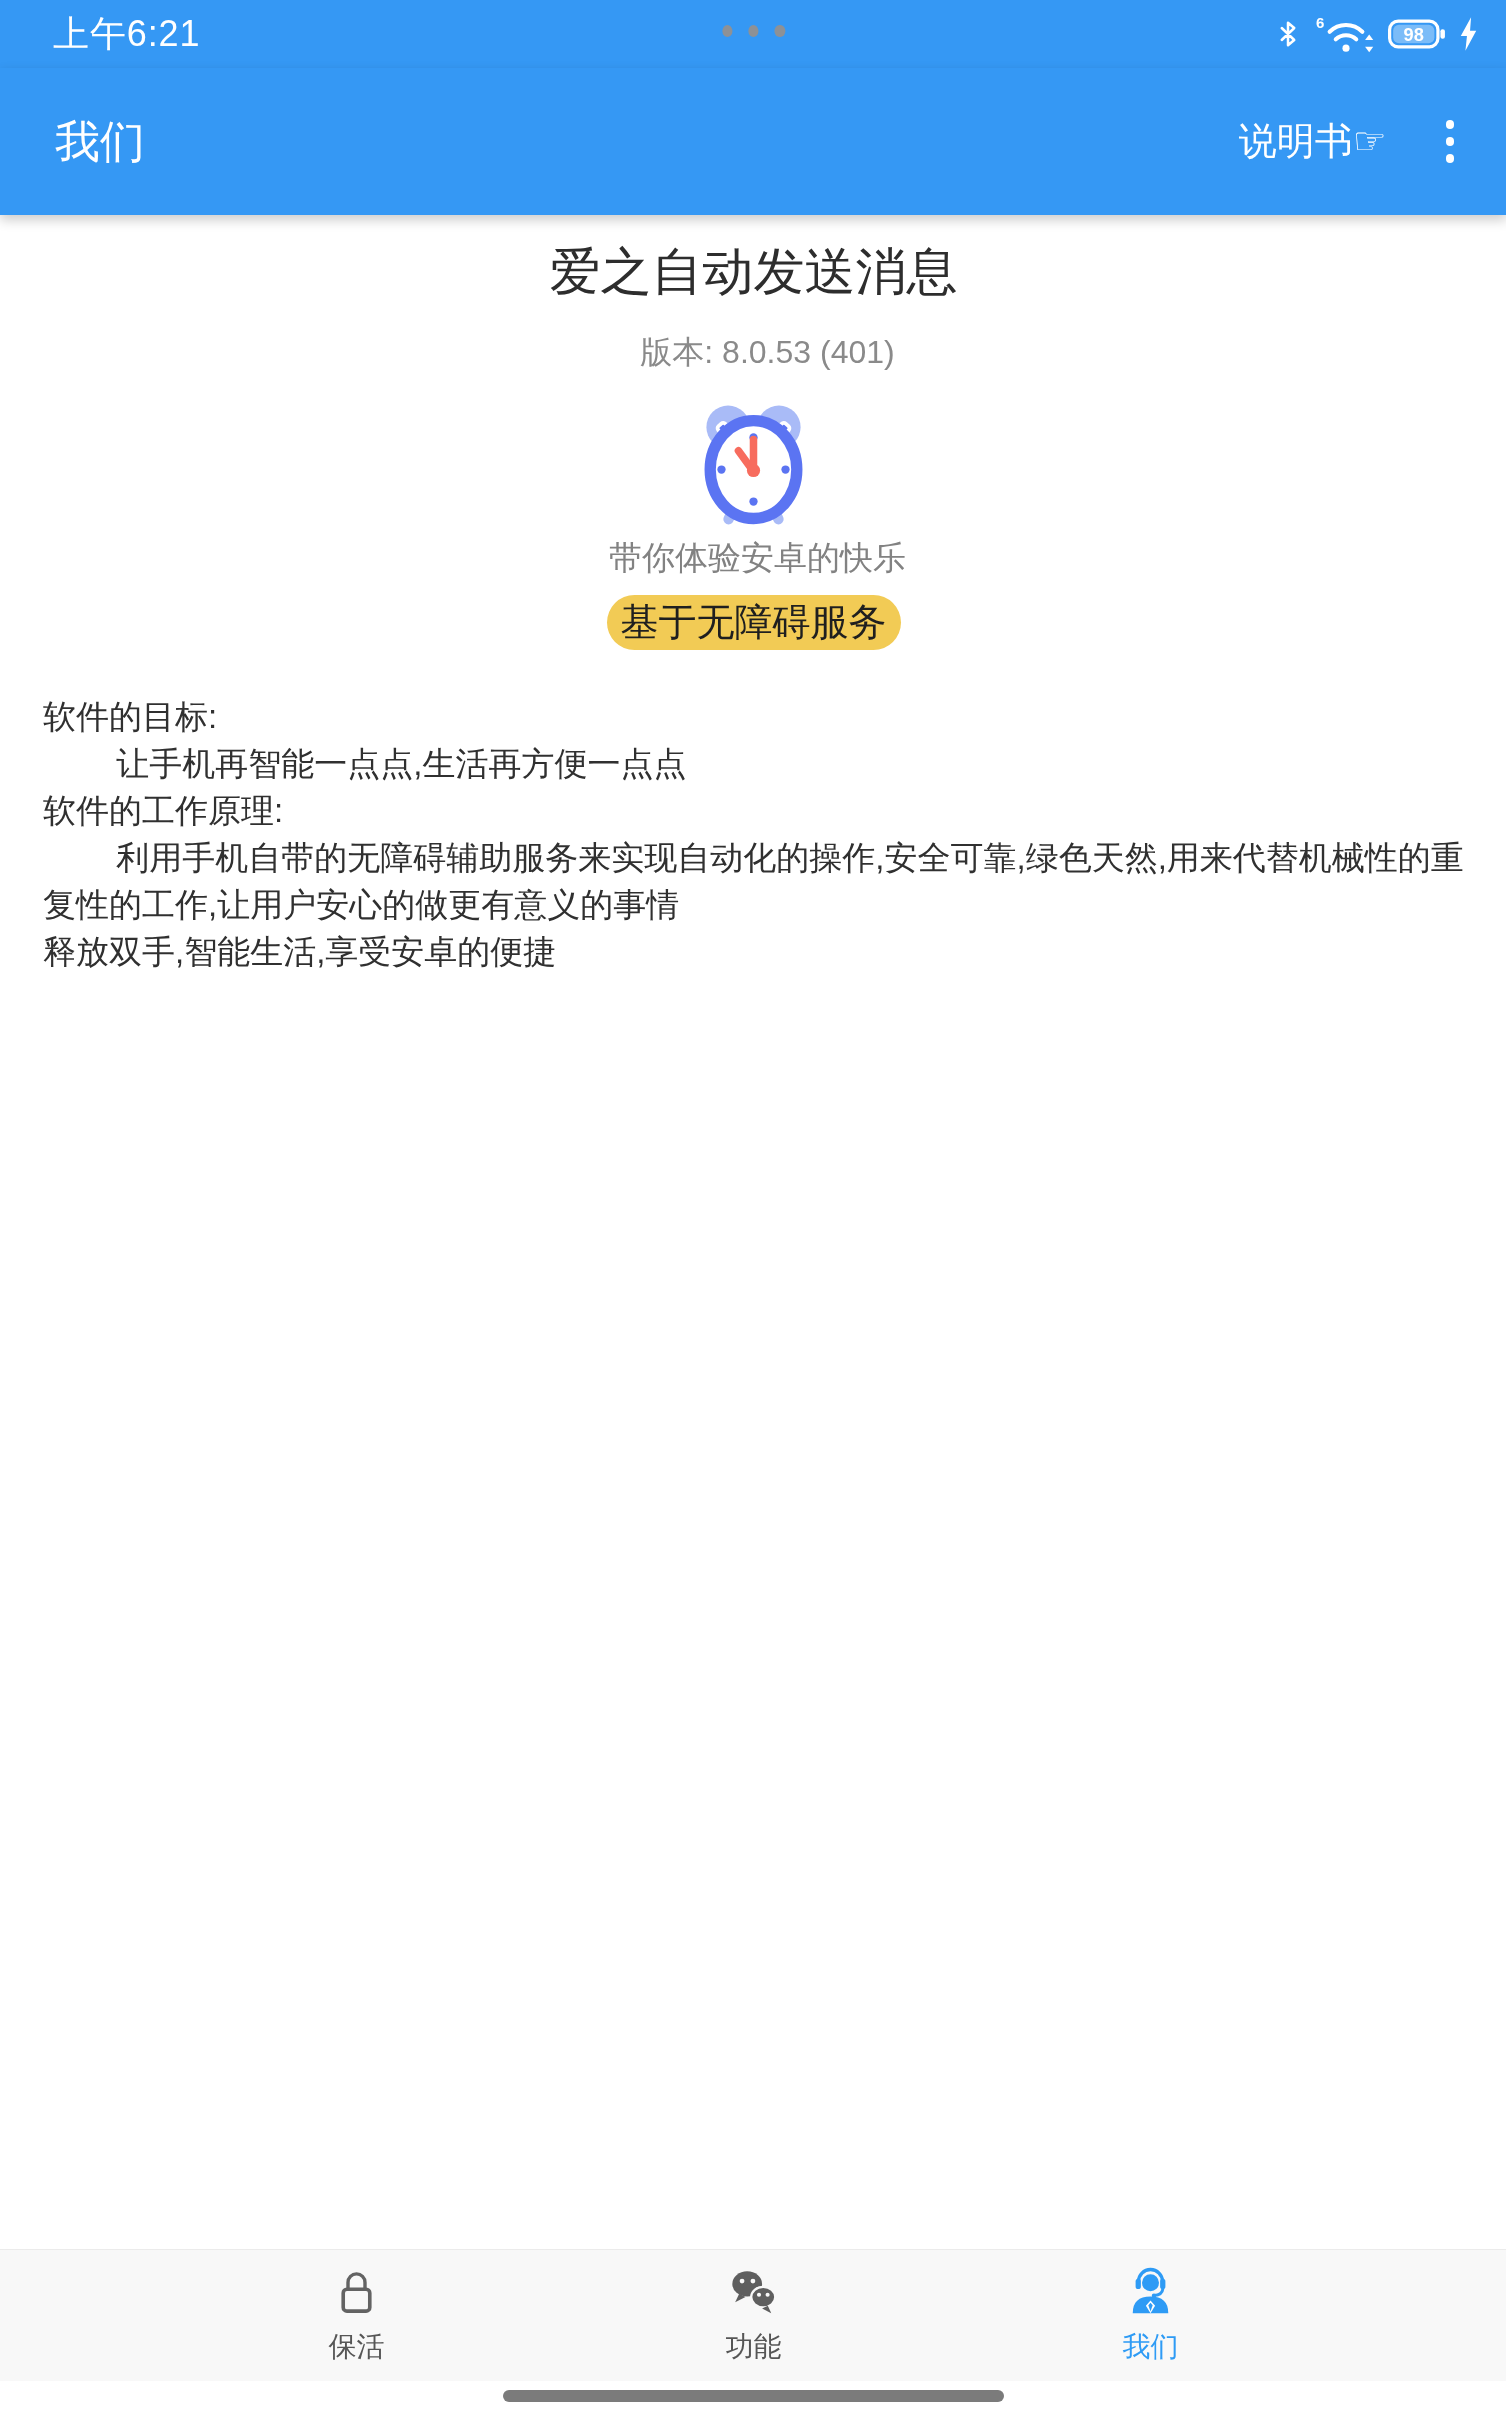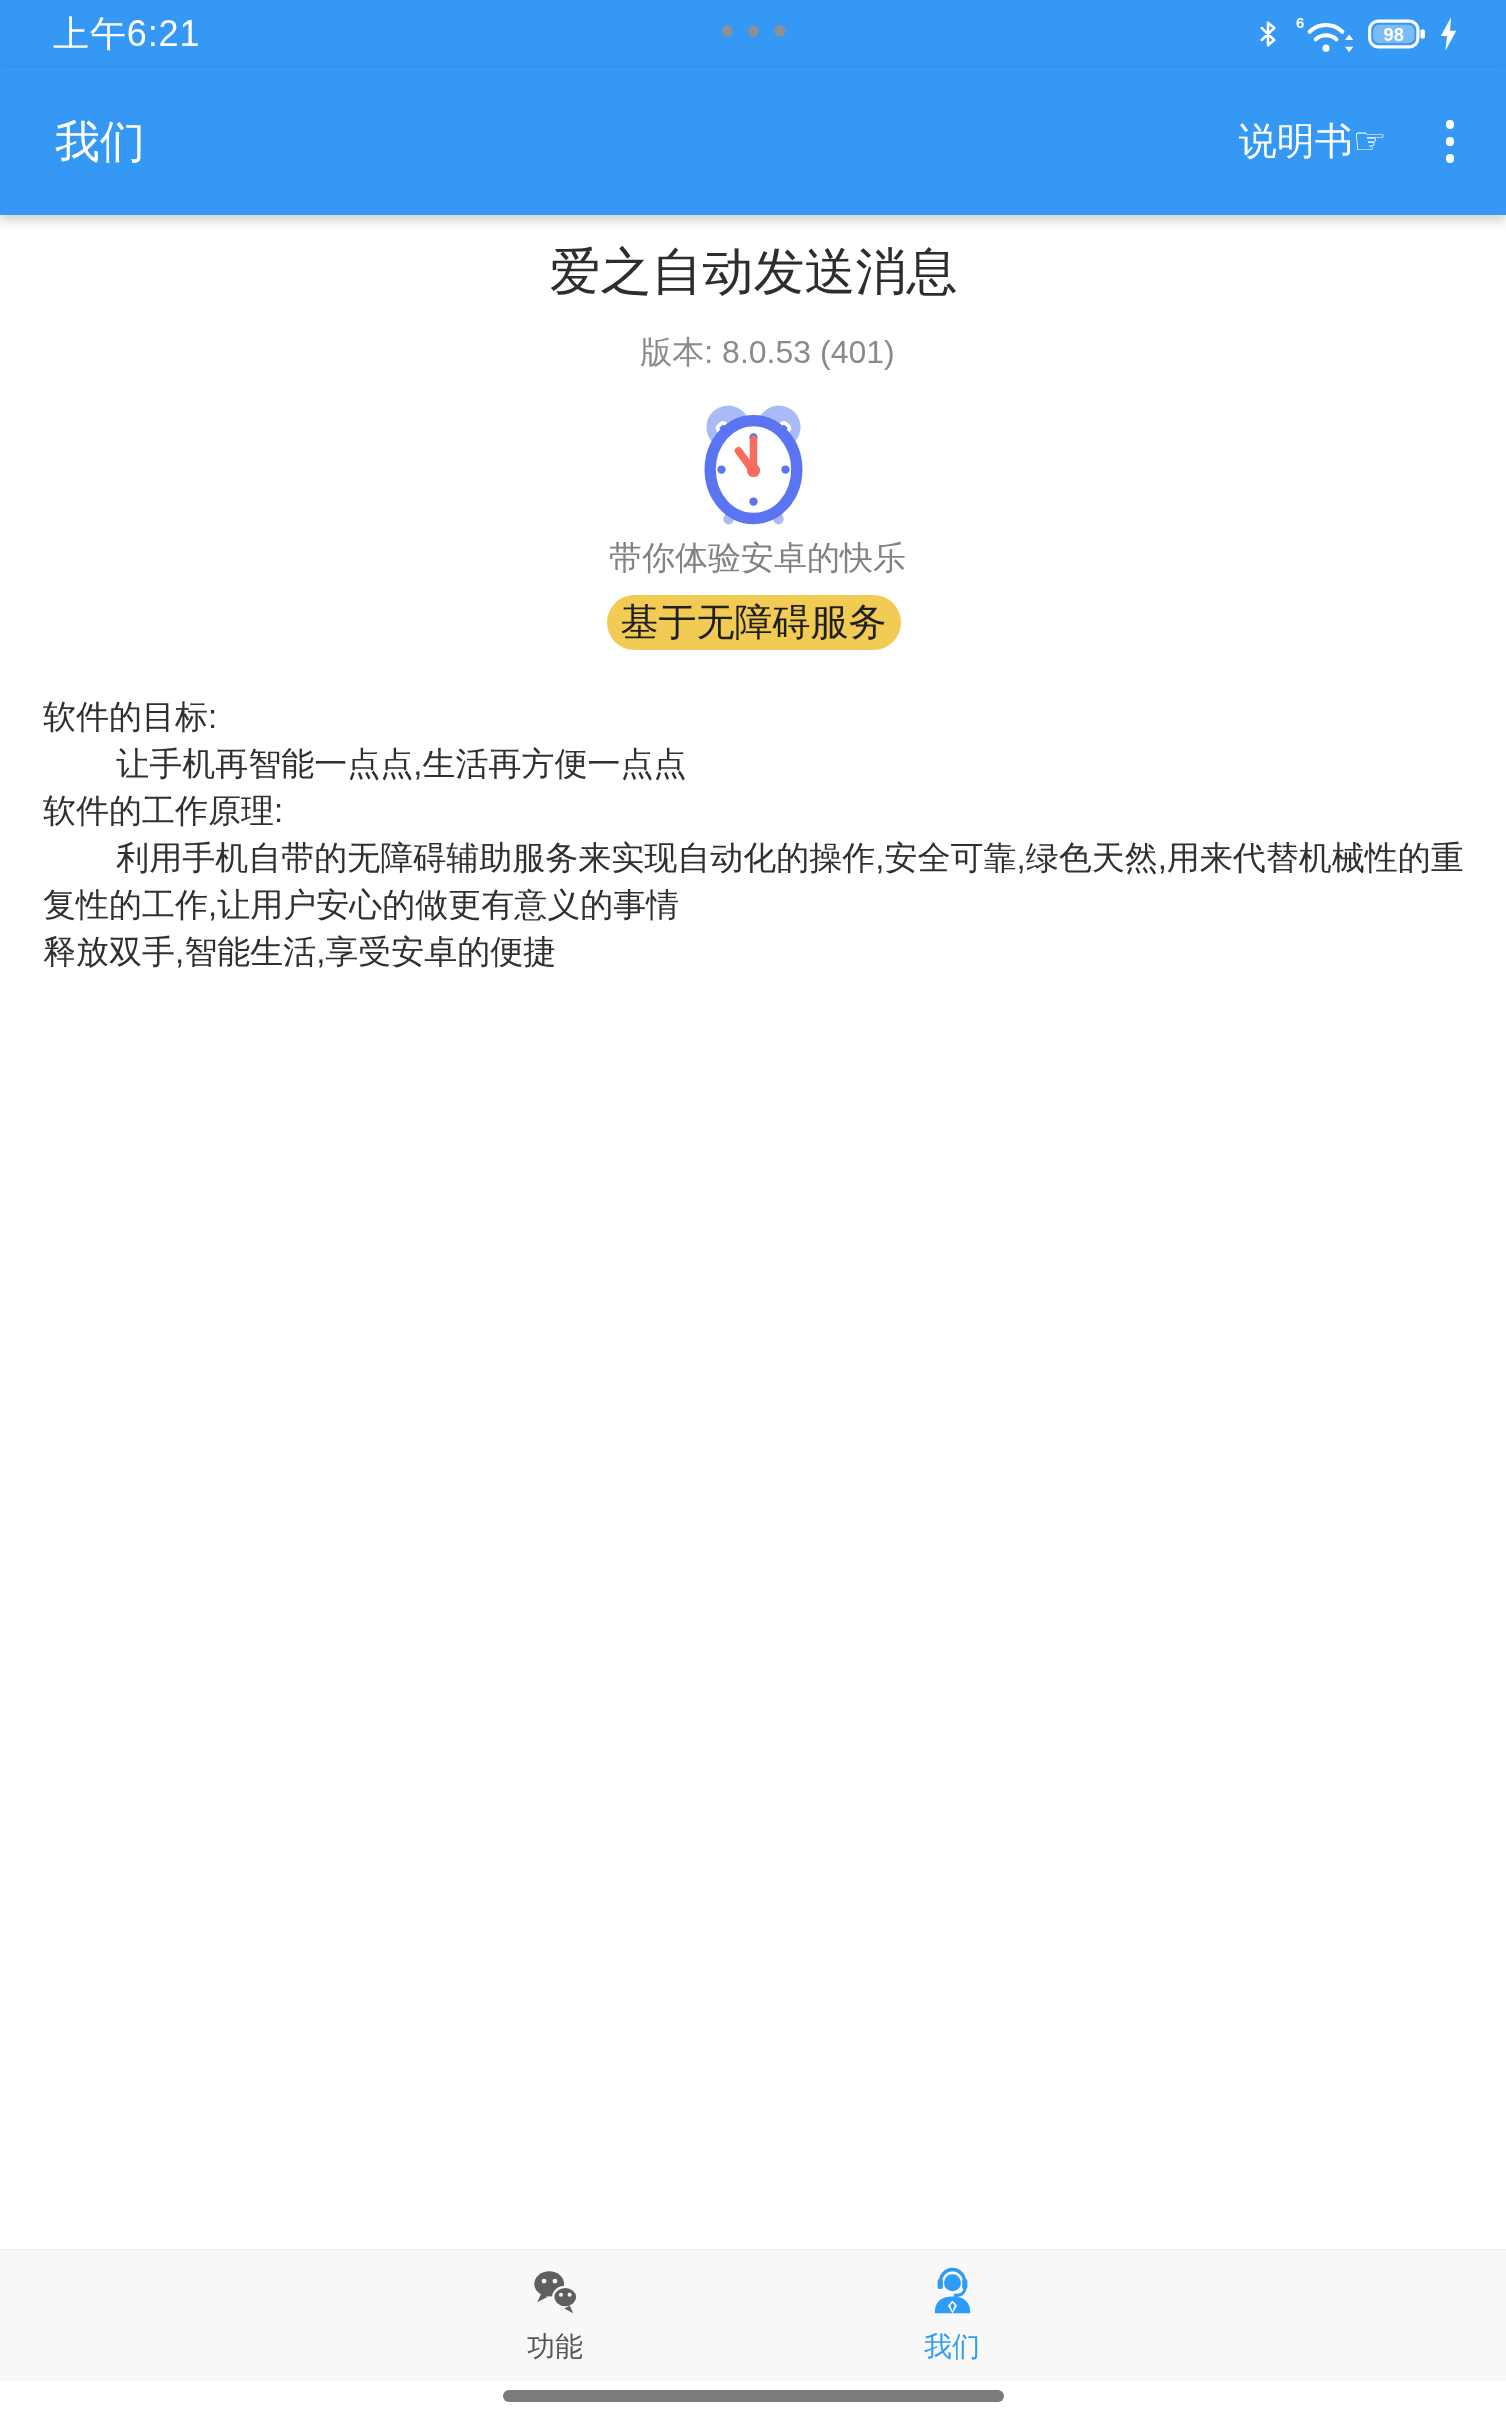--- a/index.html
+++ b/index.html
@@ -5,21 +5,21 @@
   * { margin:0; padding:0; box-sizing:border-box; }
   html,body { background:#ffffff; }
   body { font-family:"Liberation Sans","DejaVu Sans",sans-serif; }
   .screen{
     width:1507px; height:2411px; background:#ffffff;
     display:flex; flex-direction:column; overflow:hidden; position:relative;
   }
   
   .statusbar{
     height:68px; background:#3598F4; color:#fff;
-    display:flex; align-items:center; padding:0 48px 0 53px; position:relative;
+    display:flex; align-items:center; padding:0 28px 0 53px; position:relative;
     flex:0 0 auto;
   }
   .status-time{ font-size:36px; letter-spacing:0.9px; }
   .notch-dots{
     position:absolute; left:50%; top:24.5px; transform:translateX(-50%);
     display:flex; gap:16px;
   }
   .notch-dots i{ width:10.4px; height:12.2px; border-radius:50%; background:#8d9196; display:block; }
   .status-icons{ margin-left:auto; display:flex; align-items:center; gap:12.2px; }
   
@@ -162,20 +162,27 @@
       <p>软件的目标:</p>
       <p>        让手机再智能一点点,生活再方便一点点</p>
       <p>软件的工作原理:</p>
       <p>        利用手机自带的无障碍辅助服务来实现自动化的操作,安全可靠,绿色天然,用来代替机械性的重复性的工作,让用户安心的做更有意义的事情</p>
       <p>释放双手,智能生活,享受安卓的便捷</p>
     </div>
   </main>
 
   <nav class="bottomnav">
 
+    <div class="nav-item">
+      <svg class="nav-icon" width="51" height="55" viewBox="0 0 48 48">
+        <path d="M16 21 V14.5 a8 8 0 0 1 16 0 V21" fill="none" stroke="#636363" stroke-width="3.2" stroke-linecap="round"></path>
+        <rect x="11.5" y="21" width="25" height="20.5" rx="3.5" fill="none" stroke="#636363" stroke-width="3.4"></rect>
+      </svg>
+      <span class="nav-label">保活</span>
+    </div>
 
     <div class="nav-item">
       <svg class="nav-icon" width="55" height="55" viewBox="0 0 48 48">
         <ellipse cx="18.5" cy="16.5" rx="13" ry="11" fill="#5f5f5f"></ellipse>
         <path d="M11.5 25 L8 32.5 L17 28 Z" fill="#5f5f5f"></path>
         <ellipse cx="32.5" cy="28" rx="10.5" ry="9" fill="#5f5f5f" stroke="#f8f8f8" stroke-width="2"></ellipse>
         <path d="M36.5 35.5 L39.5 42 L31.5 38 Z" fill="#5f5f5f"></path>
         <circle cx="14" cy="14" r="2.1" fill="#f8f8f8"></circle>
         <circle cx="23.5" cy="14" r="2.1" fill="#f8f8f8"></circle>
         <circle cx="28.8" cy="26" r="1.8" fill="#f8f8f8"></circle>

